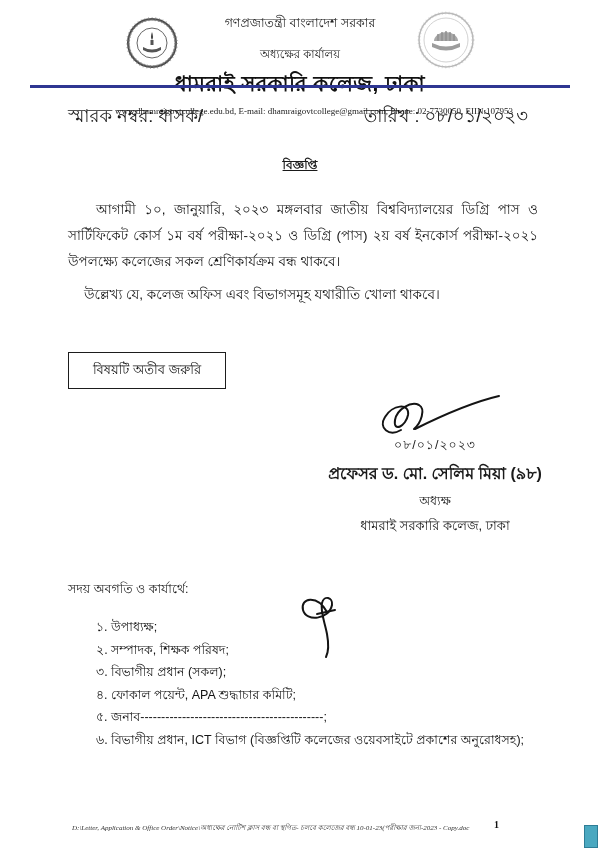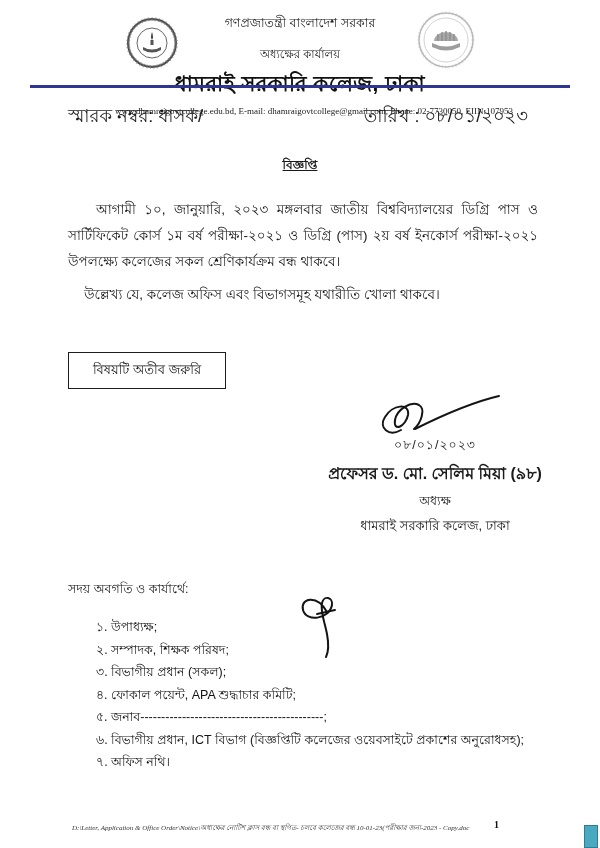--- a/index.html
+++ b/index.html
@@ -117,21 +117,20 @@
 
   <div class="dist-block">
     <div class="dist-heading">সদয় অবগতি ও কার্যার্থে:</div>
     <div class="dist-items">
       <div class="dist-item">১.  উপাধ্যক্ষ;</div>
       <div class="dist-item">২.  সম্পাদক, শিক্ষক পরিষদ;</div>
       <div class="dist-item">৩.  বিভাগীয় প্রধান (সকল);</div>
       <div class="dist-item">৪.  ফোকাল পয়েন্ট, APA শুদ্ধাচার কমিটি;</div>
       <div class="dist-item">৫.  জনাব--------------------------------------------;</div>
       <div class="dist-item">৬.  বিভাগীয় প্রধান, ICT বিভাগ (বিজ্ঞপ্তিটি কলেজের ওয়েবসাইটে প্রকাশের অনুরোধসহ);</div>
-      <div class="dist-item">৭.  অফিস নথি।</div>
     </div>
   </div>
 
   <svg class="scribble2" width="55" height="70" viewBox="0 0 55 70">
     <path d="M32 22 C22 4 5 8 8 20 C11 32 34 30 37 15 C38 7 29 5 27 13 C25 21 30 33 32 44 C34 55 34 61 31 67" fill="none" stroke="#141414" stroke-width="2" stroke-linecap="round"></path>
     <path d="M22 24 L40 20" fill="none" stroke="#141414" stroke-width="2" stroke-linecap="round"></path>
   </svg>
 
   <div class="footer-path">D:\Letter, Application &amp; Office Order\Notice\অধ্যক্ষের নোটিশ ক্লাস বন্ধ বা স্থগিত- চলবে কলেজের বন্ধ  10-01-23(পরীক্ষার জন্য-2023 - Copy.doc</div>
   <div class="page-num">1</div>

